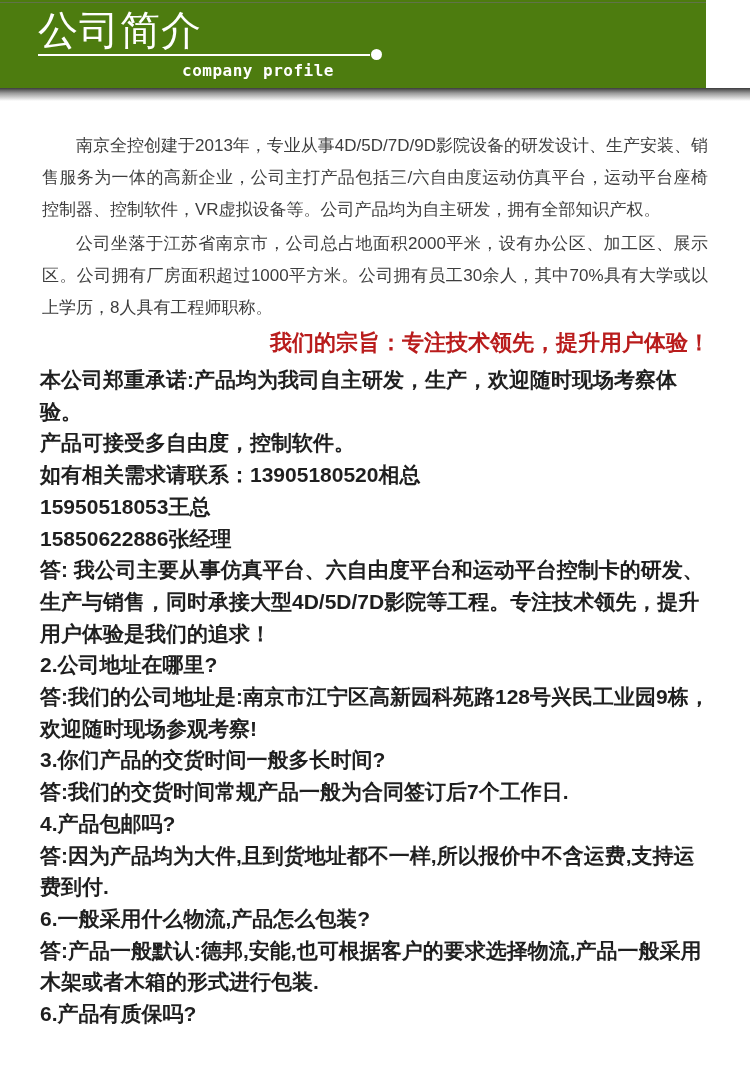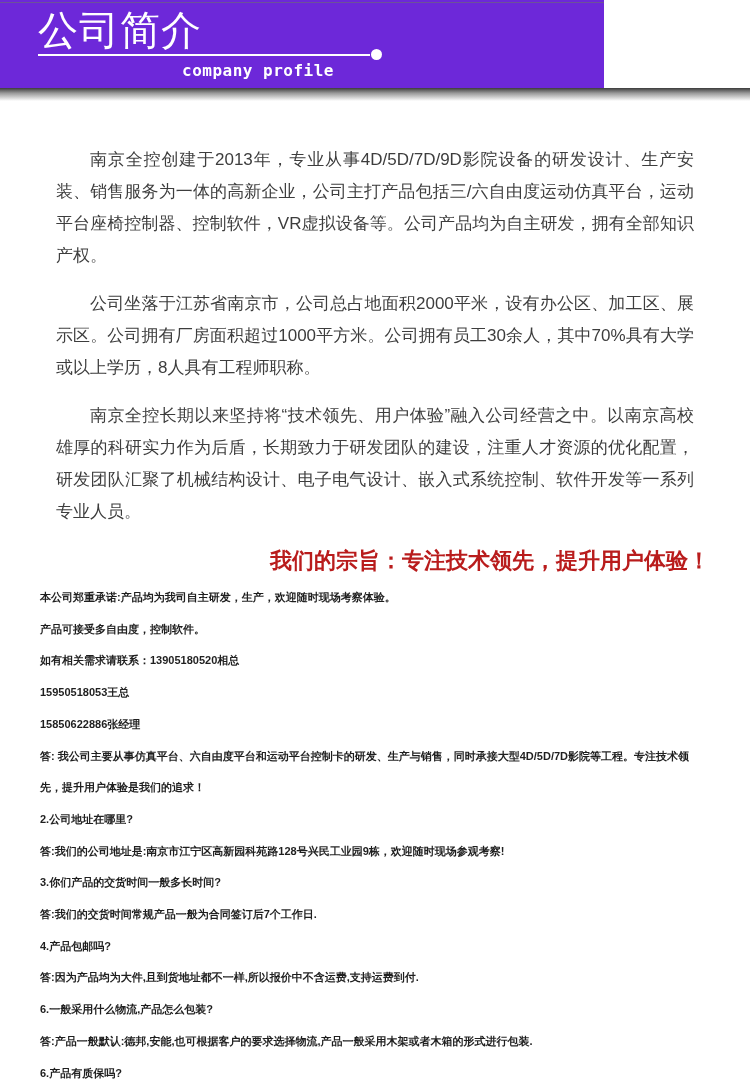--- a/index.html
+++ b/index.html
@@ -11,23 +11,23 @@
     width: 750px;
     height: 1081px;
     overflow: hidden;
     font-family: "Liberation Sans", sans-serif;
     position: relative;
   }
 
   
   .header {
     position: relative;
-    width: 604px;
+    width: 706px;
     height: 88px;
-    background: #6d28d9;
+    background: #4d7c0f;
   }
   .header-topline {
     position: absolute;
     top: 2px;
     left: 0;
     width: 100%;
     height: 1px;
     background: #6e6e6e;
     opacity: 0.6;
   }
@@ -72,39 +72,39 @@
     width: 750px;
     height: 13px;
     background: linear-gradient(to bottom, #3c3c3c 0%, #9a9a9a 40%, #ffffff 100%);
   }
 
   
   .content {
     padding: 27px 40px 0 40px;
   }
   .intro p {
-    margin: 16px;
+    margin: 2px;
     text-indent: 2em;
     font-size: 17px;
     line-height: 32px;
     color: #3d3d3d;
     font-weight: 400;
     text-align: justify;
   }
   .slogan {
     margin: 2px 0 4px 0;
     text-align: right;
     font-size: 22px;
     line-height: 34px;
     font-weight: 700;
     color: #b91c1c;
   }
   .bold-block p {
     margin: 0;
-    font-size: 11px;
+    font-size: 21px;
     line-height: 31.7px;
     font-weight: 700;
     color: #1f1f1f;
     text-align: left;
   }
 </style>
 </head>
 <body>
 
 <div class="header">
@@ -114,21 +114,20 @@
   <div class="header-dot"></div>
   <div class="header-subtitle">company profile</div>
 </div>
 <div class="header-shadow"></div>
 
 <div class="content">
 
   <div class="intro">
     <p>南京全控创建于2013年，专业从事4D/5D/7D/9D影院设备的研发设计、生产安装、销售服务为一体的高新企业，公司主打产品包括三/六自由度运动仿真平台，运动平台座椅控制器、控制软件，VR虚拟设备等。公司产品均为自主研发，拥有全部知识产权。</p>
     <p>公司坐落于江苏省南京市，公司总占地面积2000平米，设有办公区、加工区、展示区。公司拥有厂房面积超过1000平方米。公司拥有员工30余人，其中70%具有大学或以上学历，8人具有工程师职称。</p>
-    <p>南京全控长期以来坚持将“技术领先、用户体验”融入公司经营之中。以南京高校雄厚的科研实力作为后盾，长期致力于研发团队的建设，注重人才资源的优化配置，研发团队汇聚了机械结构设计、电子电气设计、嵌入式系统控制、软件开发等一系列专业人员。</p>
   </div>
 
   <div class="slogan">我们的宗旨：专注技术领先，提升用户体验！</div>
 
   <div class="bold-block">
     <p>本公司郑重承诺:产品均为我司自主研发，生产，欢迎随时现场考察体验。</p>
     <p>产品可接受多自由度，控制软件。</p>
 
     <p>如有相关需求请联系：13905180520相总</p>
     <p>15950518053王总</p>

